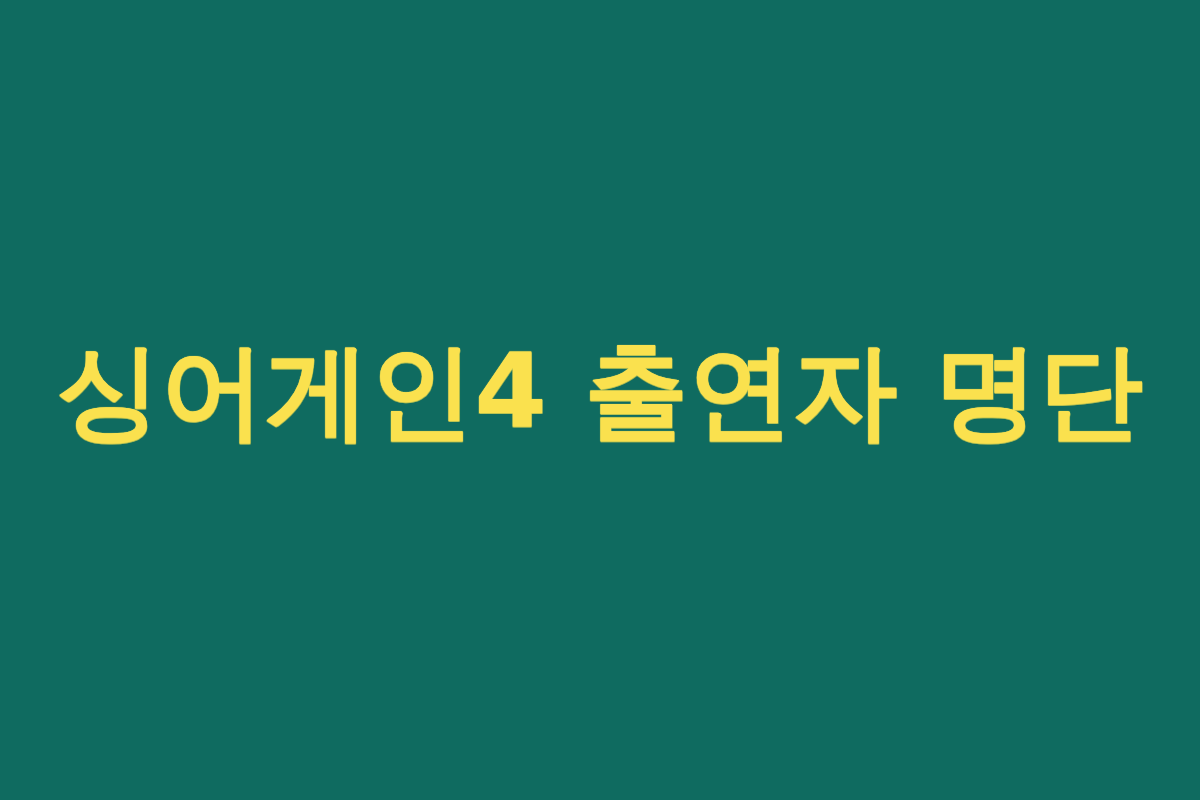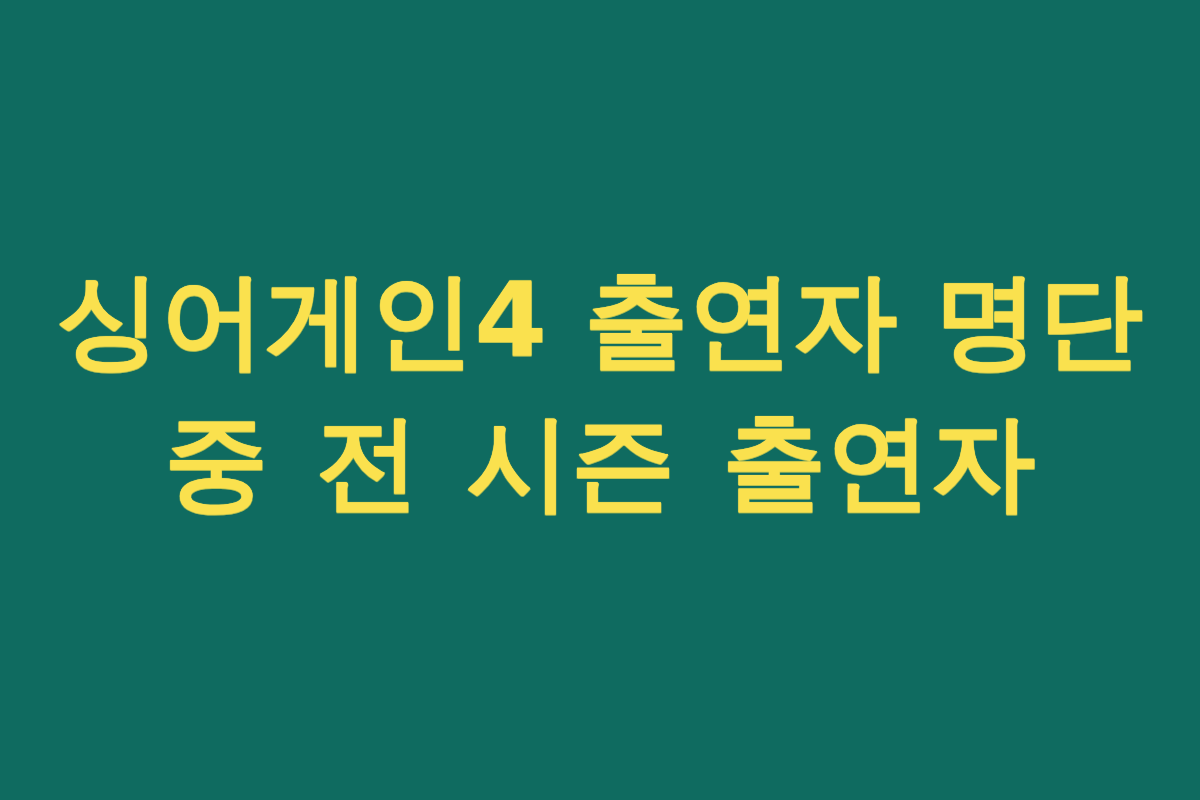--- a/index.html
+++ b/index.html
@@ -53,17 +53,16 @@
 </style>
 </head>
 <body>
 
 <div id="canvas" style="background: rgb(15, 107, 96);">
 
   <div id="title-block">
 
     <span class="title-line line-1" style="color: rgb(250, 225, 78);">싱어게인4 출연자 명단</span>
 
-    <span class="title-line line-2" style="color: rgb(250, 225, 78);">중 전 시즌 출연자</span>
 
   </div>
 
 </div>
 
 </body></html>

